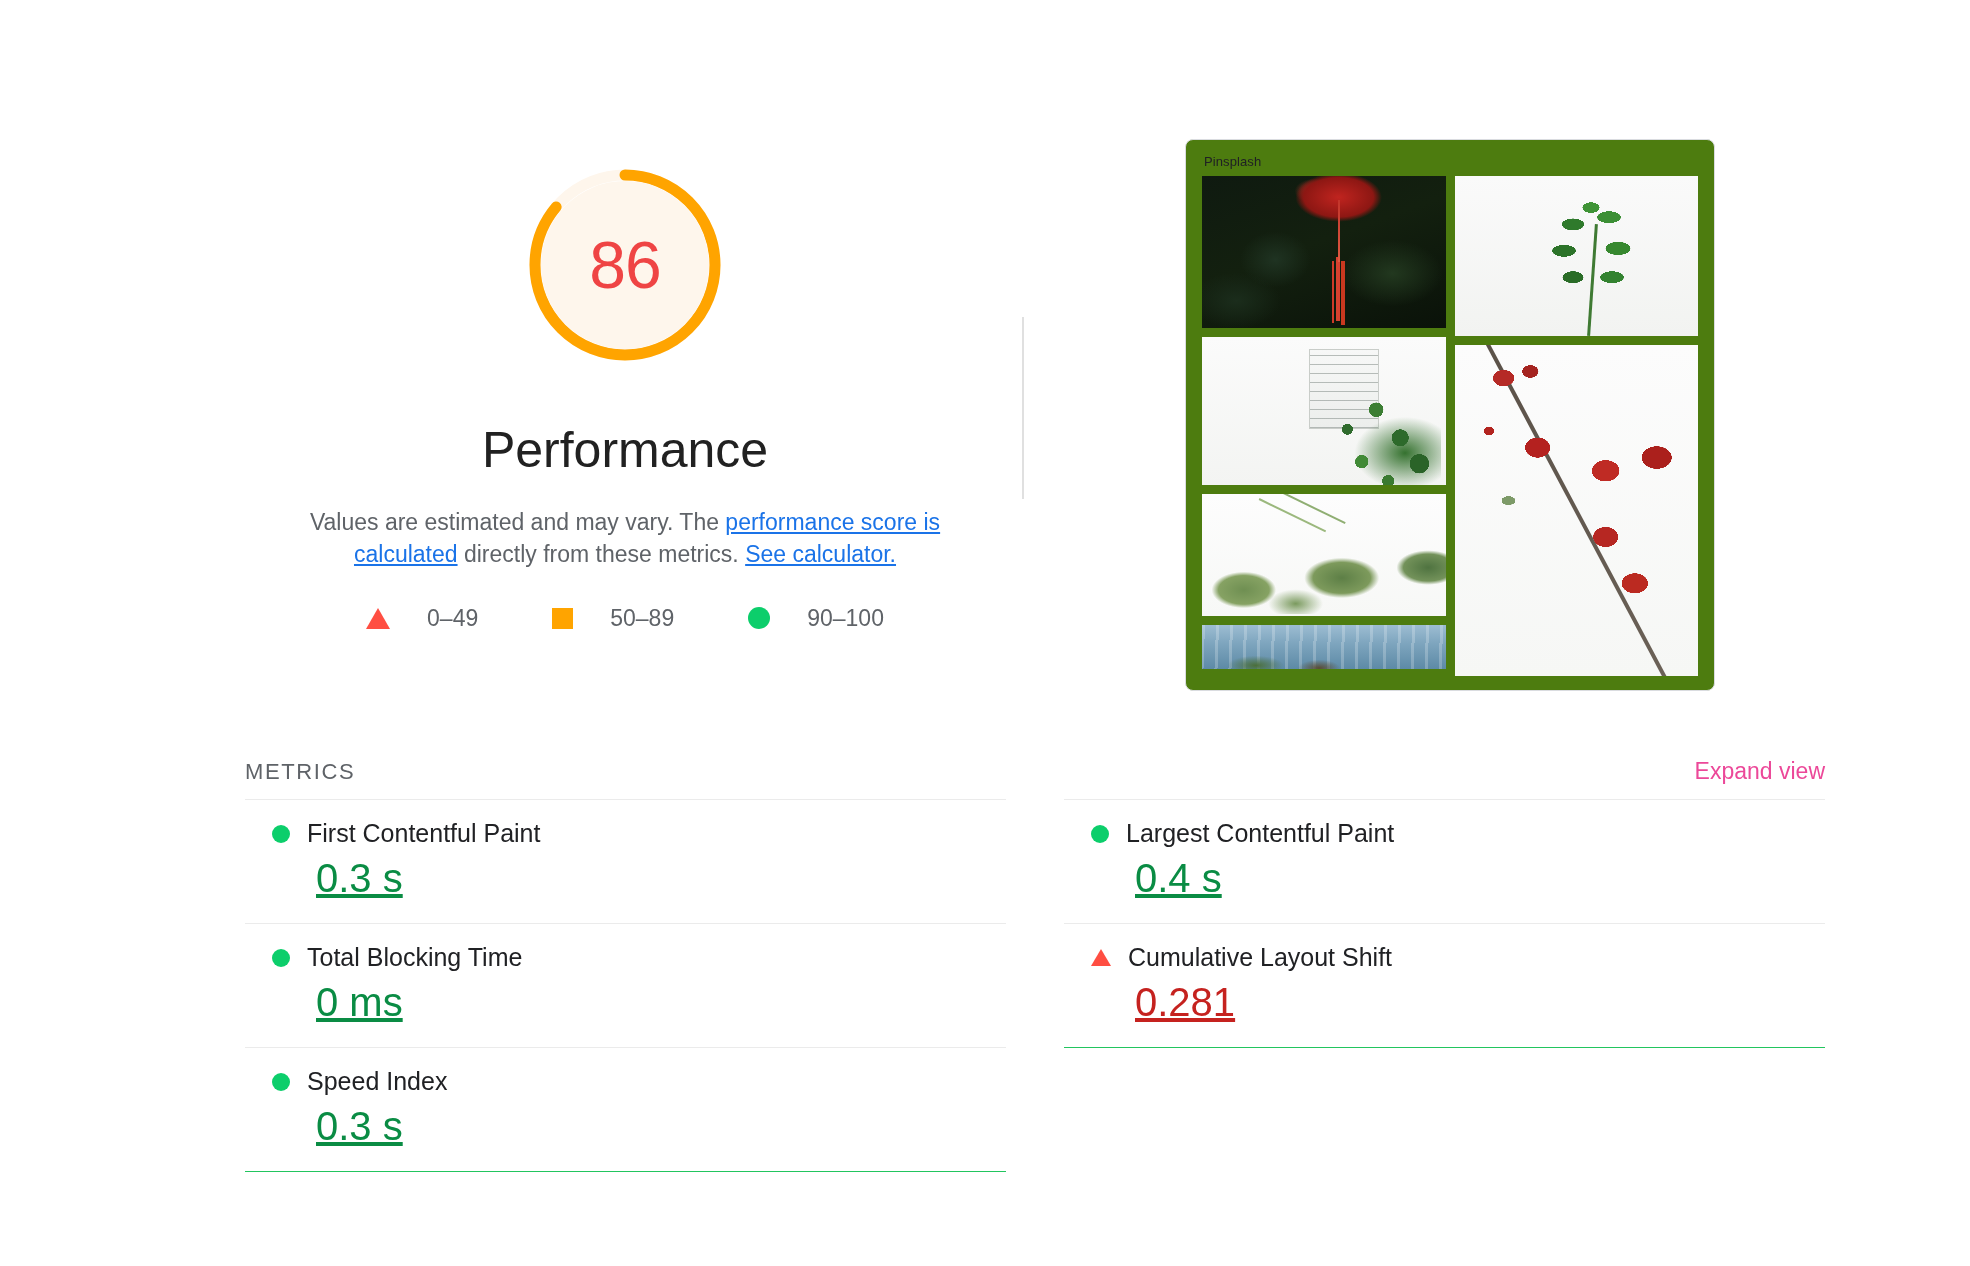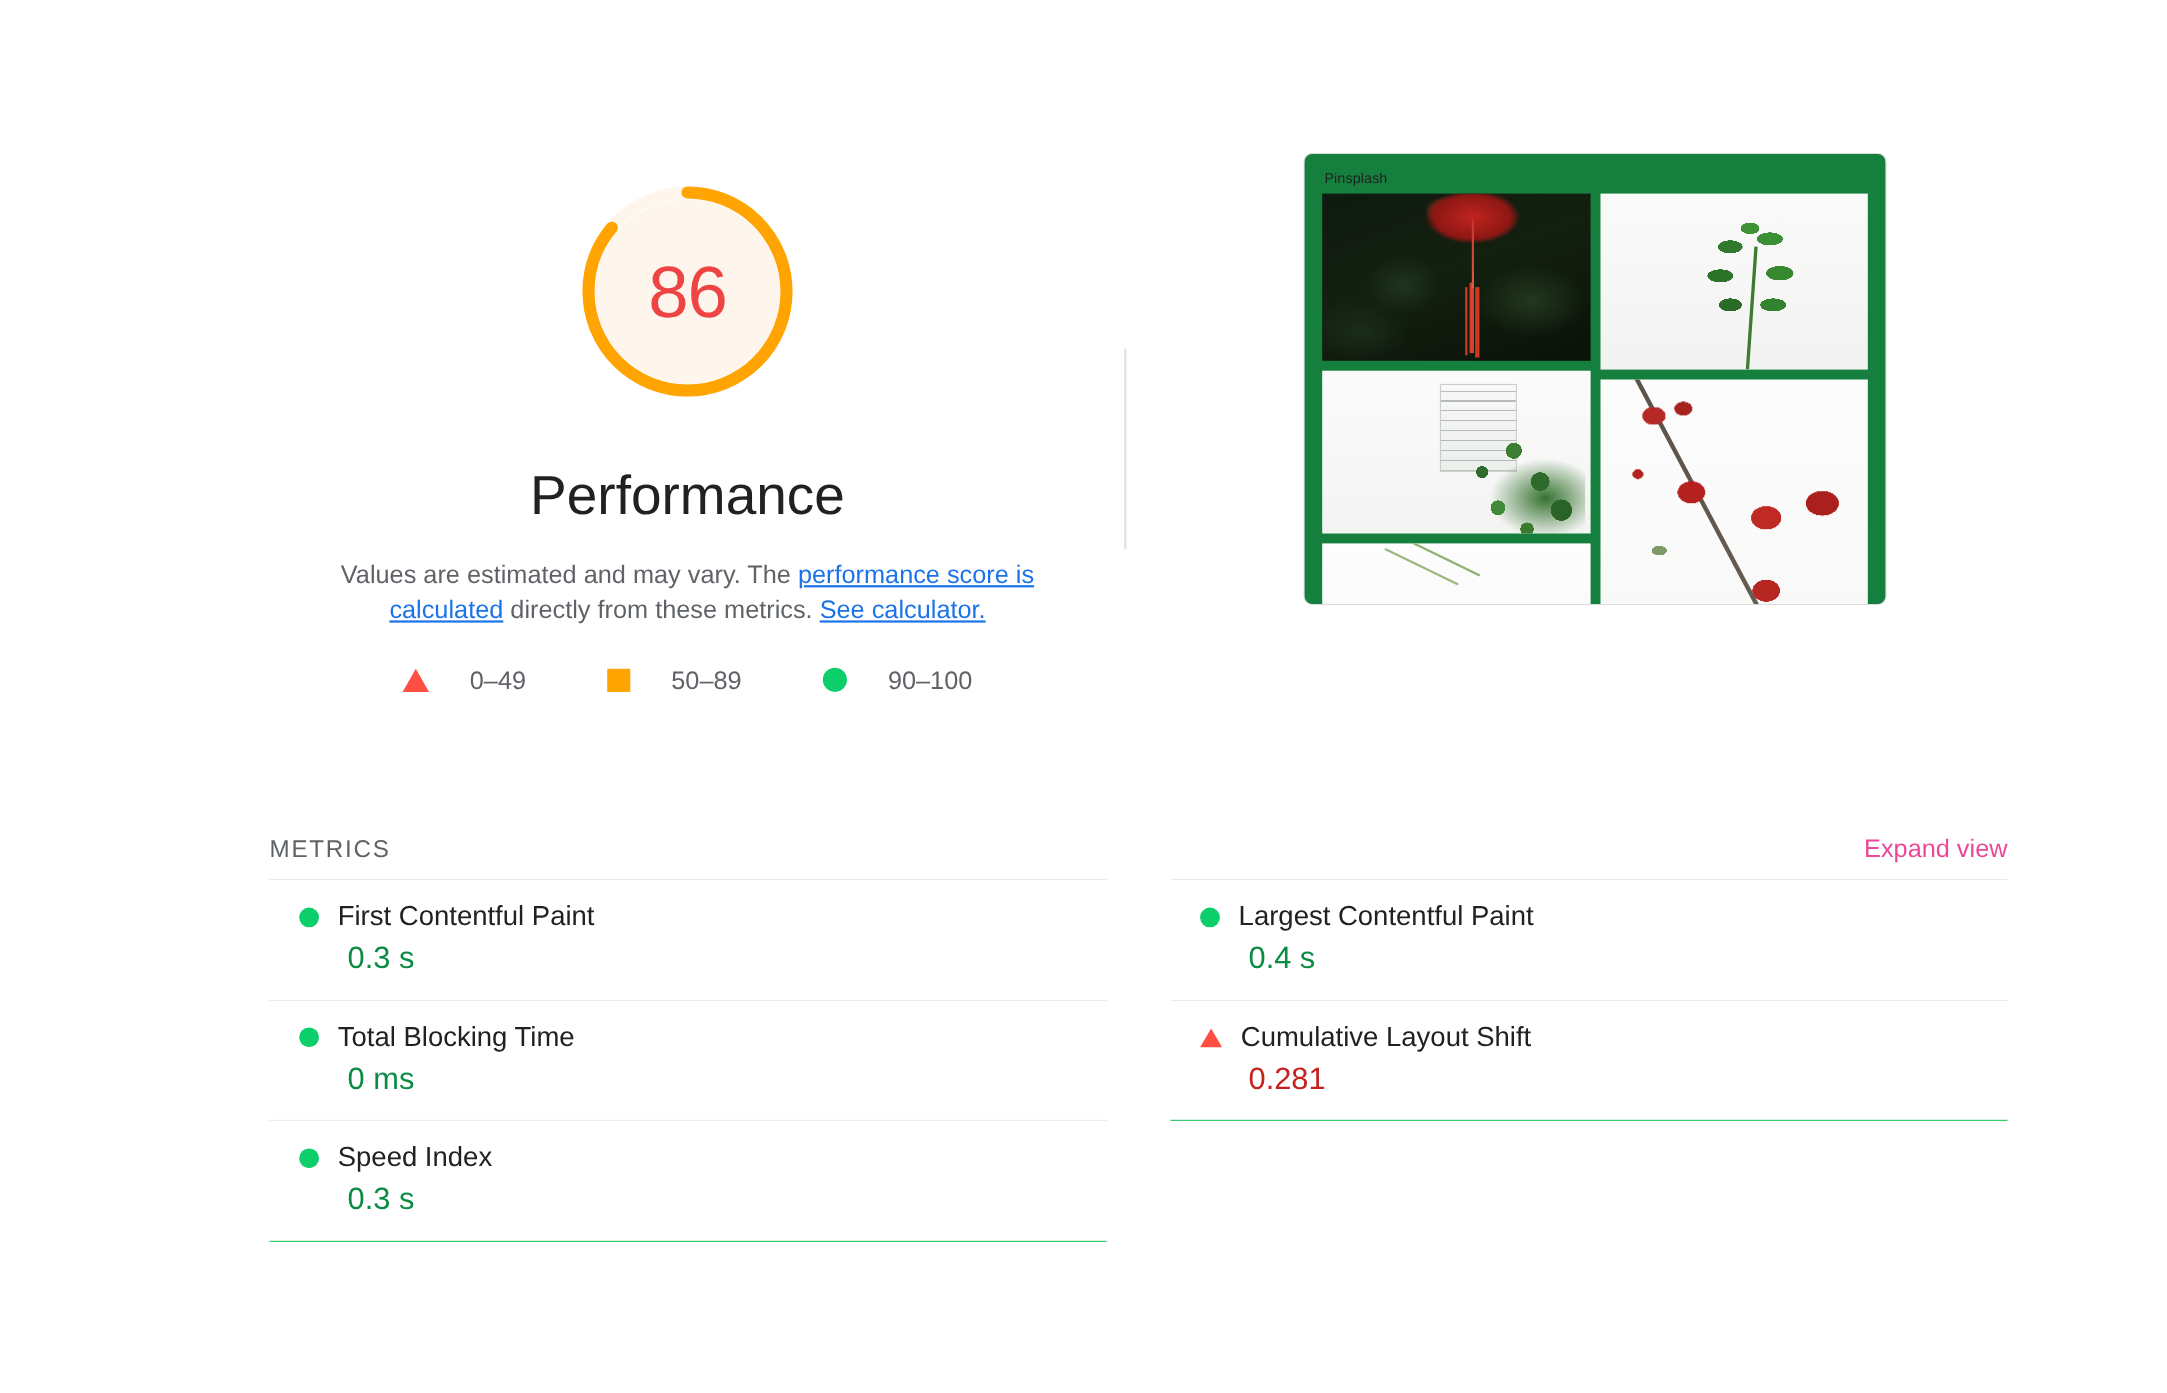--- a/index.html
+++ b/index.html
@@ -137,24 +137,24 @@
     border-radius: 50%;
     background: #0cce6b;
   }
 
   
   .thumb-card {
     position: absolute;
     left: 1185px;
     top: 139px;
     width: 530px;
-    height: 411px;
+    height: 552px;
     border: 1px solid #dadce0;
     border-radius: 8px;
-    background: #15803d;
+    background: #4d7c0f;
     box-sizing: border-box;
     overflow: hidden;
     padding: 12px 16px 0 16px;
   }
   .thumb-brand {
     font-size: 13px;
     color: #202124;
     margin: 2px 0 7px 2px;
     letter-spacing: .1px;
   }
@@ -384,22 +384,23 @@
     padding-left: 27px;
     text-align: center;
   }
   .metric-name {
     font-size: 25px;
     color: #202124;
   }
   .metric-value {
     margin-top: 6px;
     padding-left: 71px;
-    font-size: 28px;
+    font-size: 40px;
     line-height: 1.2;
+    text-decoration: underline;
   }
   .bullet-pass {
     width: 18px;
     height: 18px;
     border-radius: 50%;
     background: #0cce6b;
     flex: 0 0 auto;
   }
   .bullet-fail {
     width: 0;

